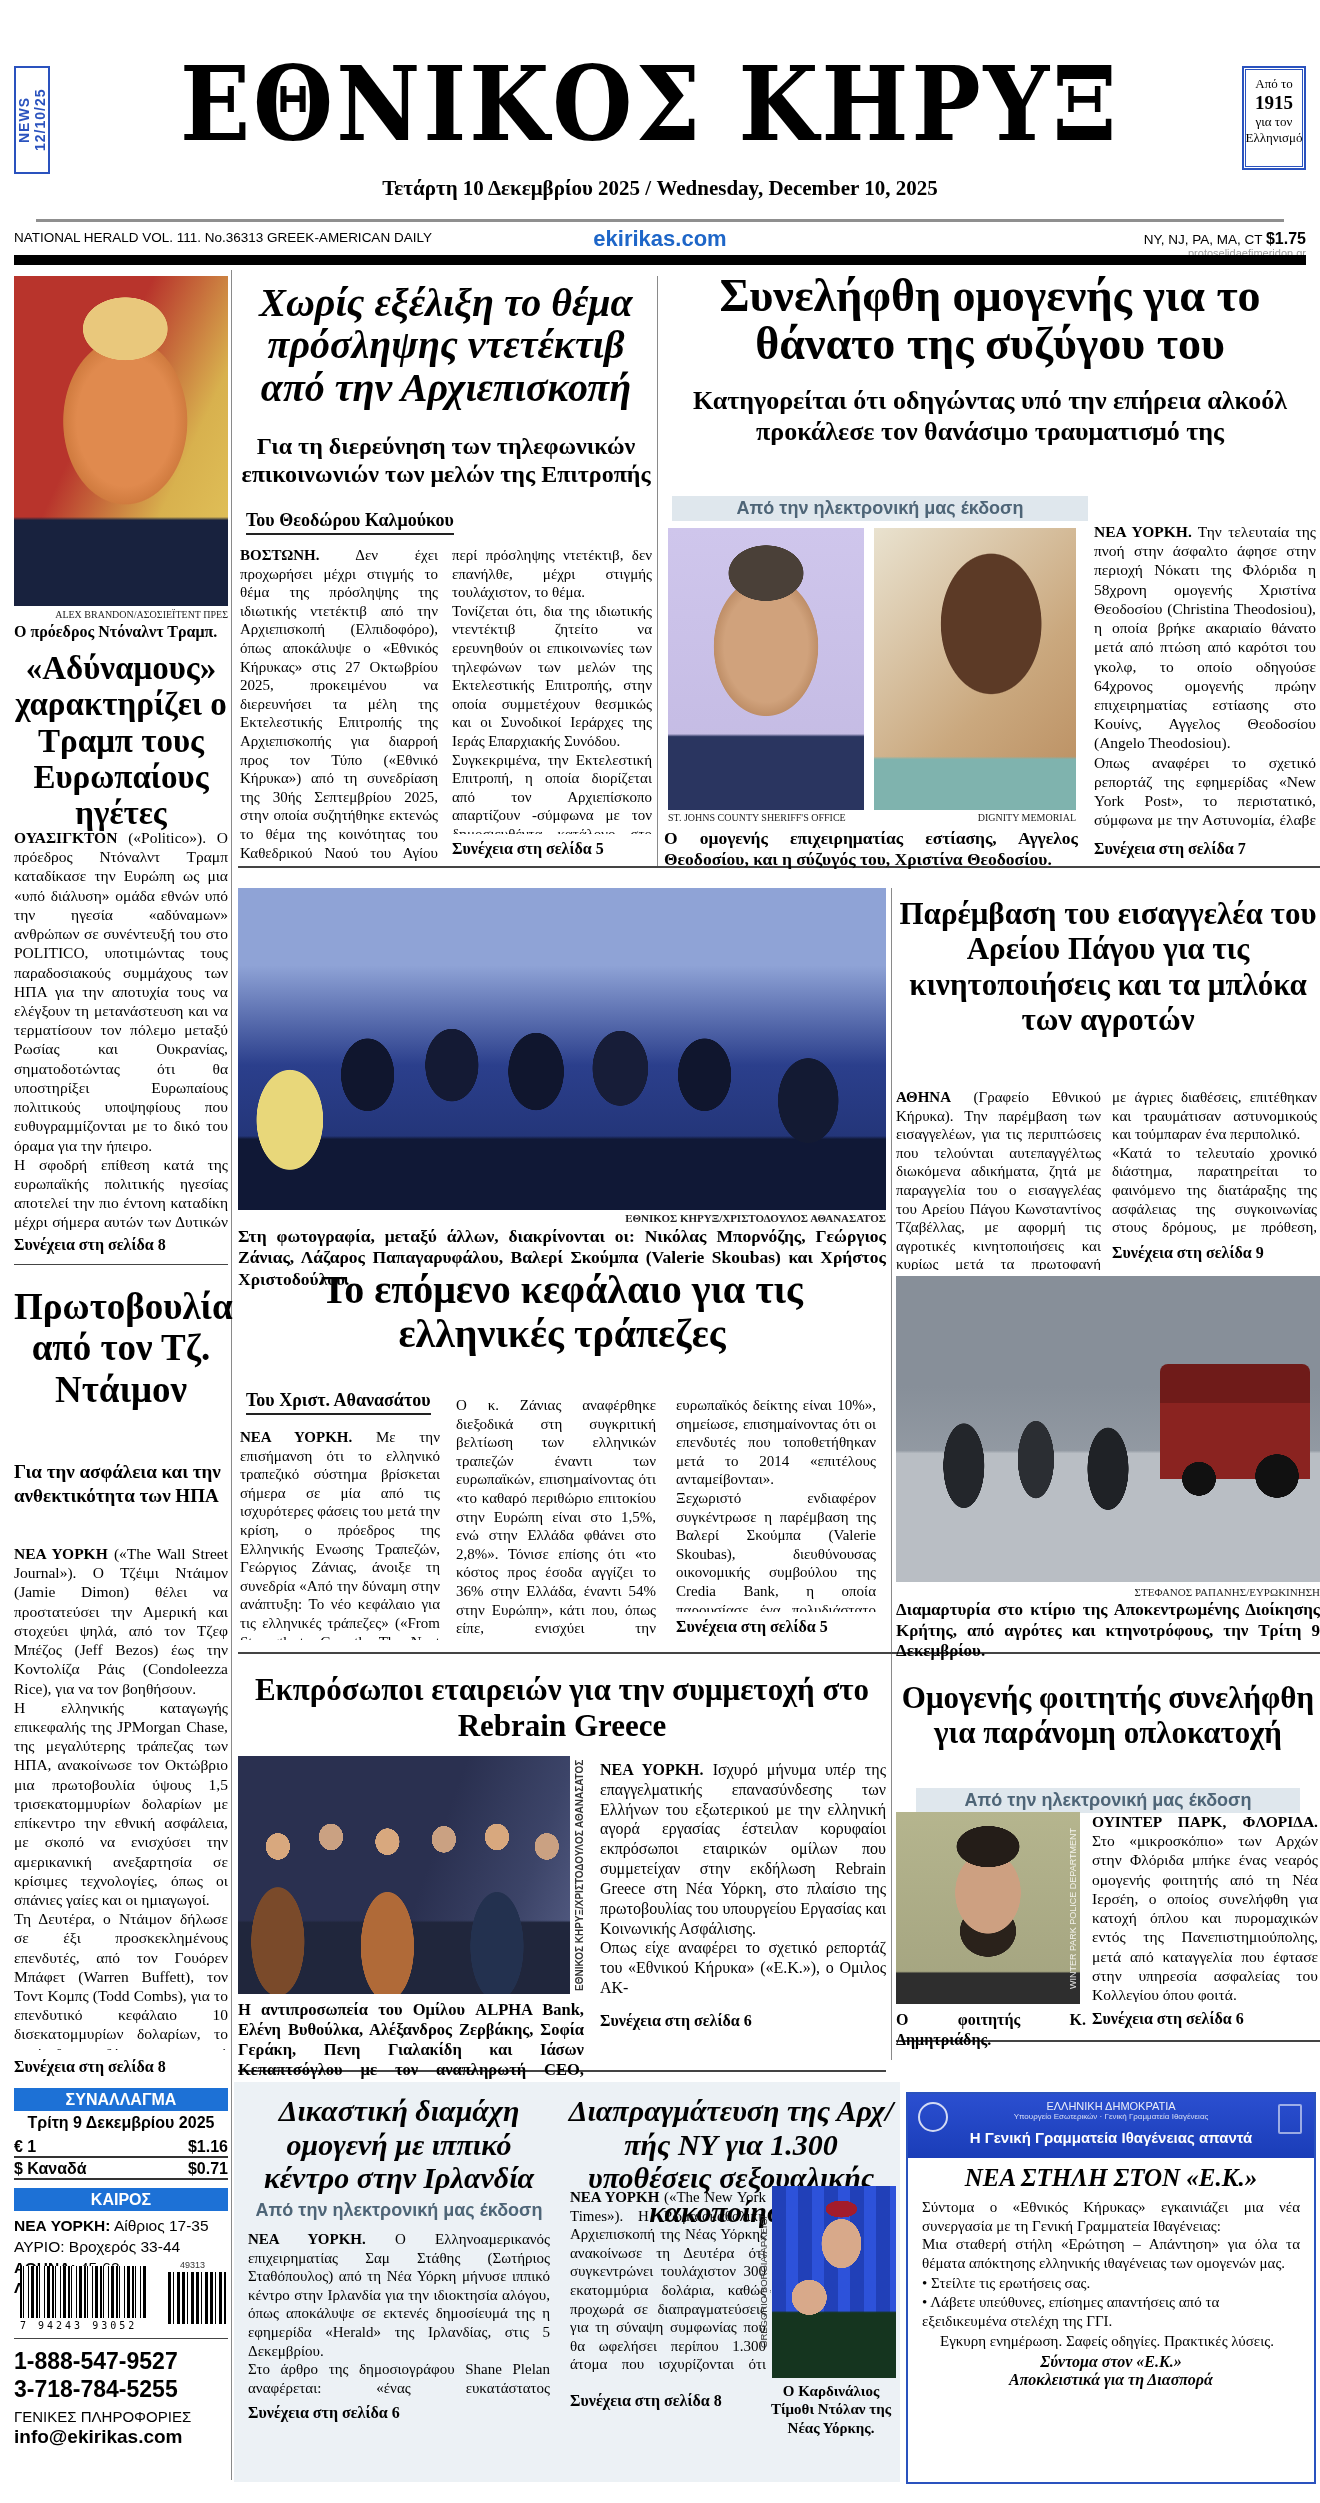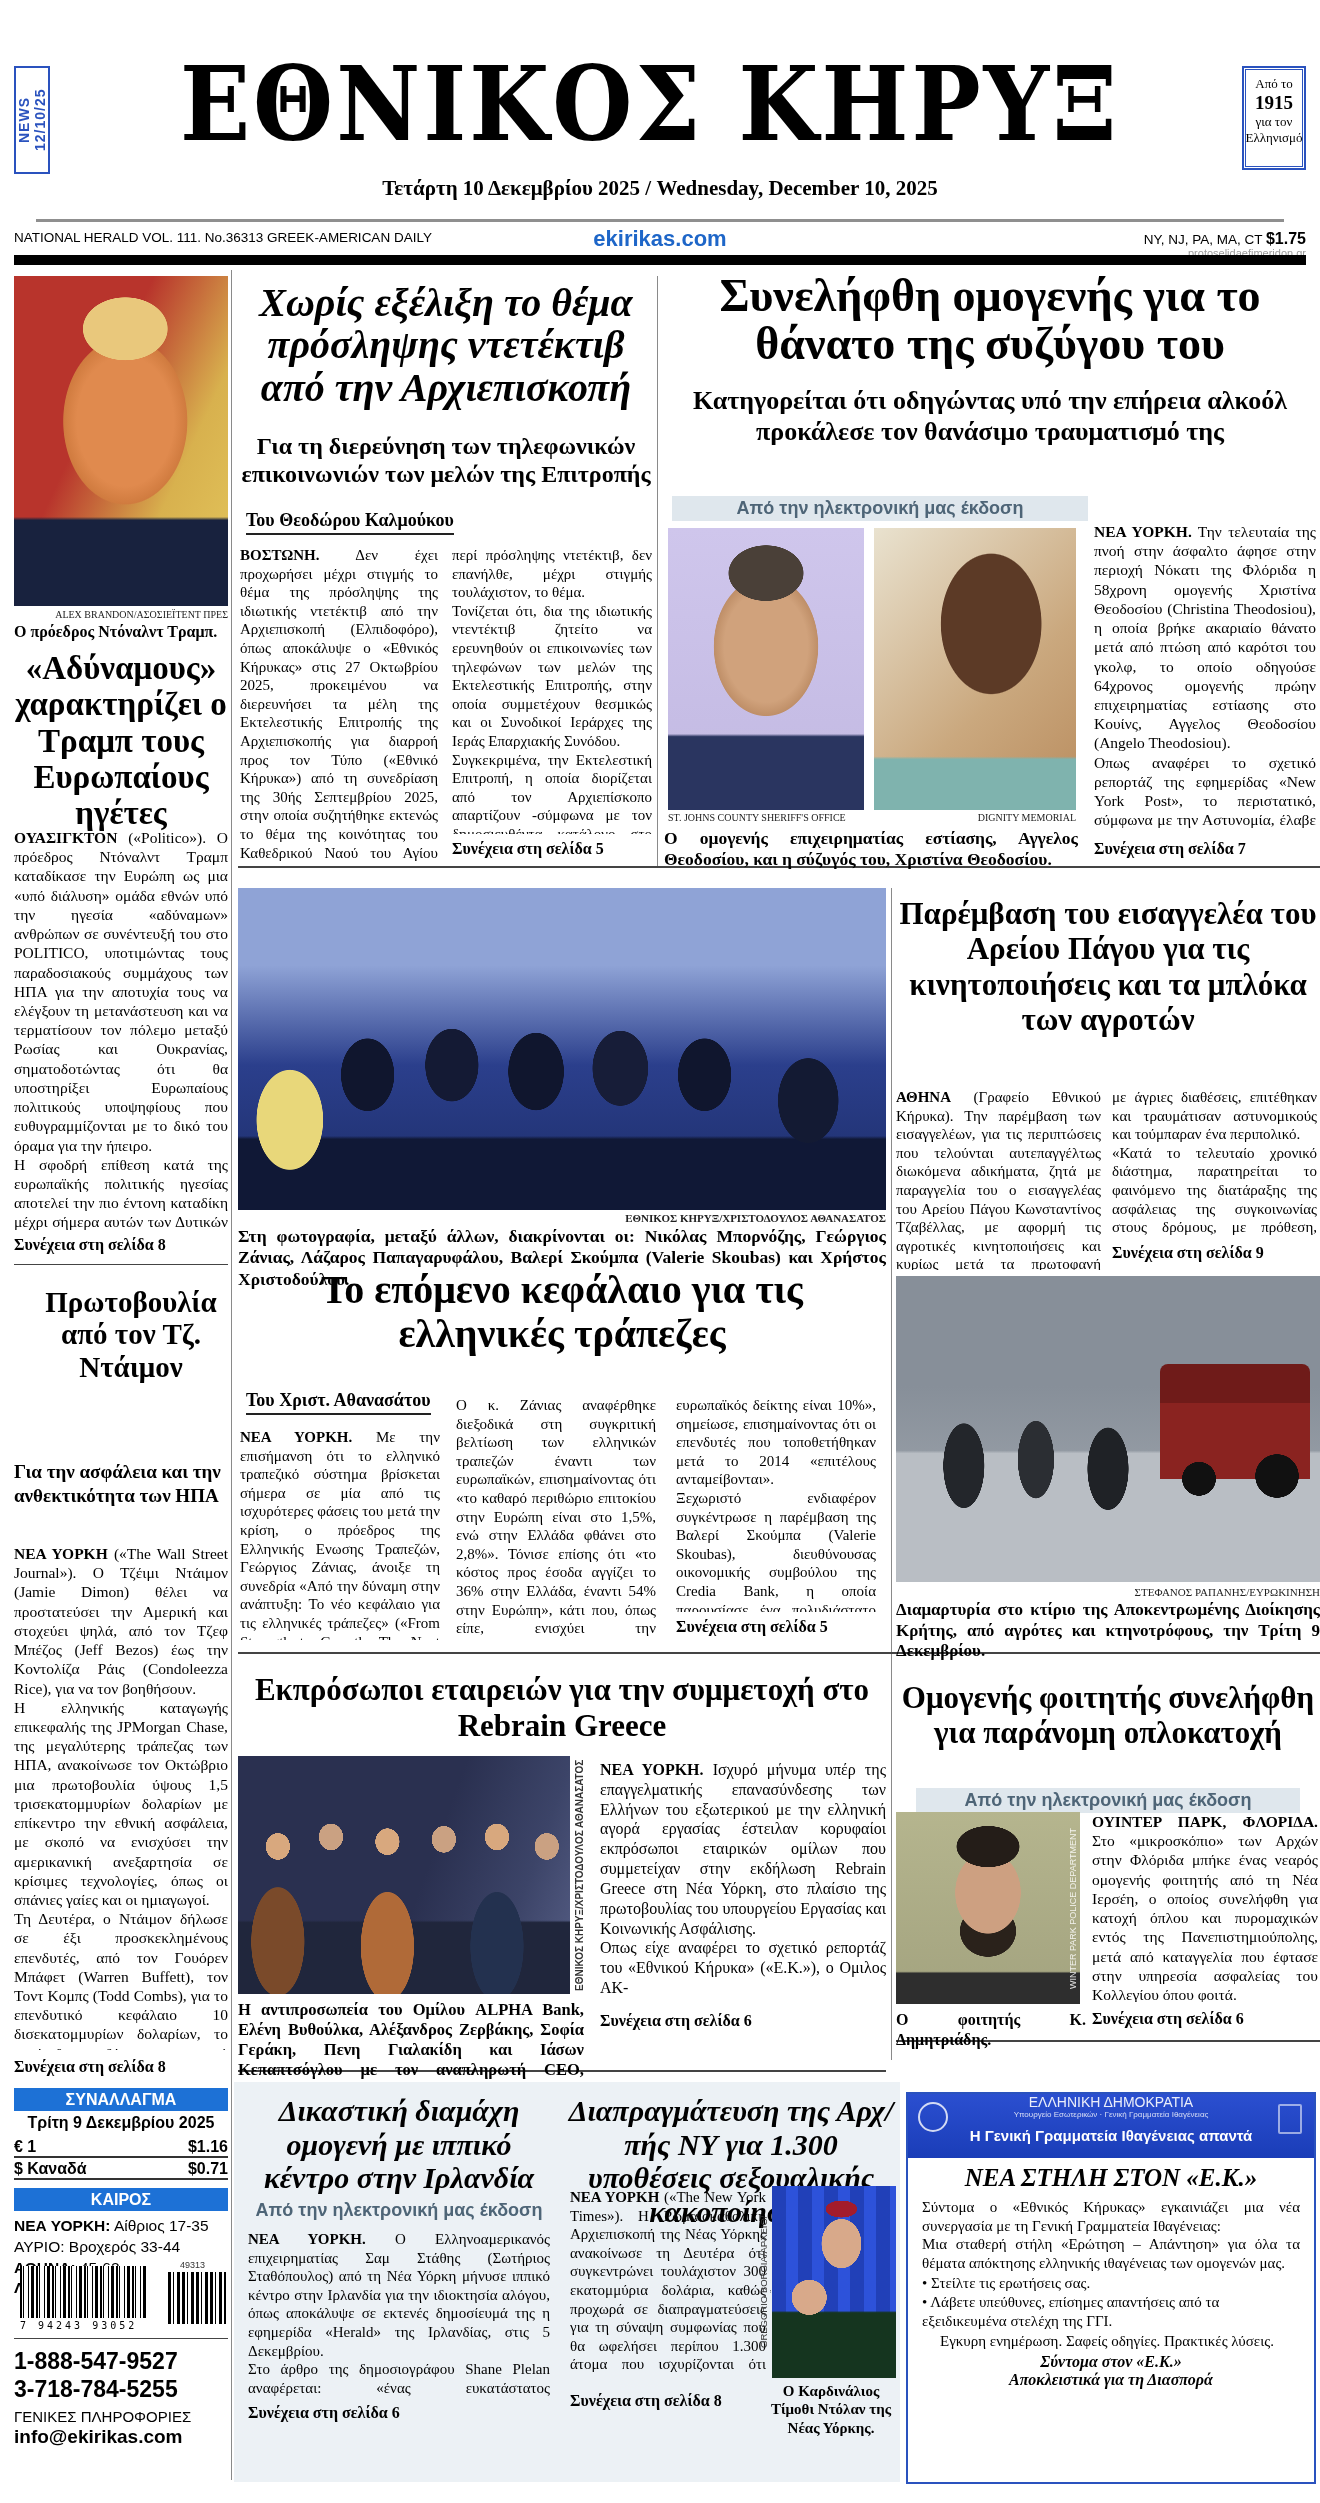--- a/index.html
+++ b/index.html
@@ -81,21 +81,21 @@
                 linear-gradient(115deg, #b8342c 0 38%, #d8b14e 70%, #e3c65c 100%);"></div>
   <div class="abs credit" style="left:14px;top:609px;width:214px;text-align:right;">ALEX BRANDON/ΑΣΟΣΙΕΪΤΕΝΤ ΠΡΕΣ</div>
   <div class="abs" style="left:14px;top:623px;width:214px;font-weight:bold;font-size:16px;">Ο πρόεδρος Ντόναλντ Τραμπ.</div>
   <div class="abs hl" style="left:14px;top:650px;width:214px;font-size:33px;line-height:1.1;">«Αδύναμους» χαρακτηρίζει ο Τραμπ τους Ευρωπαίους ηγέτες</div>
   <p class="abs body" style="left:14px;top:828px;width:214px;height:402px;overflow:hidden;font-size:15.5px;">
     <b class="lead">ΟΥΑΣΙΓΚΤΟΝ</b><span> («Politico»). Ο πρόεδρος Ντόναλντ Τραμπ καταδίκασε την Ευρώπη ως μια «υπό διάλυση» ομάδα εθνών υπό την ηγεσία «αδύναμων» ανθρώπων σε συνέντευξή του στο POLITICO, υποτιμώντας τους παραδοσιακούς συμμάχους των ΗΠΑ για την αποτυχία τους να ελέγξουν τη μετανάστευση και να τερματίσουν τον πόλεμο μεταξύ Ρωσίας και Ουκρανίας, σηματοδοτώντας ότι θα υποστηρίξει Ευρωπαίους πολιτικούς υποψηφίους που ευθυγραμμίζονται με το δικό του όραμα για την ήπειρο.
 Η σφοδρή επίθεση κατά της ευρωπαϊκής πολιτικής ηγεσίας αποτελεί την πιο έντονη καταδίκη μέχρι σήμερα αυτών των Δυτικών Δημοκρατιών από τον</span>
   </p>
   <div class="abs more" style="left:14px;top:1236px;">Συνέχεια στη σελίδα 8</div>
 
-  <div class="abs hl" style="left:24px;top:1286px;width:214px;font-size:29px;line-height:1.12;">Πρωτοβουλία από τον Τζ. Ντάιμον</div>
+  <div class="abs hl" style="left:14px;top:1286px;width:214px;font-size:37px;line-height:1.12;">Πρωτοβουλία από τον Τζ. Ντάιμον</div>
   <div class="abs" style="left:14px;top:1460px;width:214px;font-weight:bold;font-size:19px;line-height:1.25;">Για την ασφάλεια και την ανθεκτικότητα των ΗΠΑ</div>
   <p class="abs body" style="left:14px;top:1544px;width:214px;height:506px;overflow:hidden;font-size:15.5px;">
     <b class="lead">ΝΕΑ ΥΟΡΚΗ</b><span> («The Wall Street Journal»). Ο Τζέιμι Ντάιμον (Jamie Dimon) θέλει να προστατεύσει την Αμερική και στοχεύει ψηλά, από τον Τζεφ Μπέζος (Jeff Bezos) έως την Κοντολίζα Ράις (Condoleezza Rice), για να τον βοηθήσουν.
 Η ελληνικής καταγωγής επικεφαλής της JPMorgan Chase, της μεγαλύτερης τράπεζας των ΗΠΑ, ανακοίνωσε τον Οκτώβριο μια πρωτοβουλία ύψους 1,5 τρισεκατομμυρίων δολαρίων με επίκεντρο την εθνική ασφάλεια, με σκοπό να ενισχύσει την αμερικανική ανεξαρτησία σε κρίσιμες τεχνολογίες, όπως οι σπάνιες γαίες και οι ημιαγωγοί.
 Τη Δευτέρα, ο Ντάιμον δήλωσε σε έξι προσκεκλημένους επενδυτές, από τον Γουόρεν Μπάφετ (Warren Buffett), τον Τοντ Κομπς (Todd Combs), για το επενδυτικό κεφάλαιο 10 δισεκατομμυρίων δολαρίων, το οποίο θα επενδύσει σε μια σειρά αμερικανικών εταιρειών που θα συμβάλουν στην ενίσχυση των αμερι-</span>
   </p>
   <div class="abs more" style="left:14px;top:2058px;">Συνέχεια στη σελίδα 8</div>
 
   <div class="abs bluehdr" style="left:14px;top:2088px;width:214px;">ΣΥΝΑΛΛΑΓΜΑ</div>
   <div class="abs ss" style="left:14px;top:2114px;width:214px;text-align:center;font-weight:bold;font-size:16px;">Τρίτη 9 Δεκεμβρίου 2025</div>
@@ -290,21 +290,21 @@
                 radial-gradient(34px 42px at 56% 30%, #d8a98a 0 58%, rgba(0,0,0,0) 59%),
                 radial-gradient(30px 30px at 30% 58%, #d8a98a 0 58%, rgba(0,0,0,0) 59%),
                 linear-gradient(to top, #15351f 0 34%, rgba(0,0,0,0) 35%),
                 repeating-linear-gradient(90deg, #2140b8 0 14px, #2d52da 14px 26px);"></div>
   <div class="abs cap" style="left:766px;top:2382px;width:130px;font-size:15px;text-align:center;">Ο Καρδινάλιος Τίμοθι Ντόλαν της Νέας Υόρκης.</div>
 
   <div class="abs" style="left:906px;top:2092px;width:410px;height:392px;border:2px solid #2a52be;box-sizing:border-box;background:#fff;">
     <div style="height:64px;background:linear-gradient(#2b4fd0,#1a3db8);position:relative;color:#fff;text-align:center;overflow:hidden;">
       <div style="position:absolute;left:10px;top:8px;width:26px;height:26px;border:2px solid rgba(255,255,255,0.8);border-radius:50%;"></div>
       <div style="position:absolute;right:12px;top:10px;width:20px;height:26px;border:2px solid rgba(255,255,255,0.55);border-radius:2px;"></div>
-      <div class="ss" style="font-size:14px;opacity:0.9;">ΕΛΛΗΝΙΚΗ ΔΗΜΟΚΡΑΤΙΑ</div>
+      <div class="ss" style="font-size:11px;padding-top:6px;opacity:0.9;">ΕΛΛΗΝΙΚΗ ΔΗΜΟΚΡΑΤΙΑ</div>
       <div class="ss" style="font-size:8px;opacity:0.8;">Υπουργείο Εσωτερικών · Γενική Γραμματεία Ιθαγένειας</div>
       <div class="ss" style="font-size:15px;font-weight:bold;margin-top:8px;">Η Γενική Γραμματεία Ιθαγένειας απαντά</div>
     </div>
     <div style="text-align:center;font-weight:bold;font-style:italic;font-size:25px;margin-top:6px;">ΝΕΑ ΣΤΗΛΗ ΣΤΟΝ «Ε.Κ.»</div>
     <div style="font-size:15px;line-height:1.24;text-align:justify;margin:6px 14px 0;white-space:pre-line;">Σύντομα ο «Εθνικός Κήρυκας» εγκαινιάζει μια νέα συνεργασία με τη Γενική Γραμματεία Ιθαγένειας:
 Μια σταθερή στήλη «Ερώτηση – Απάντηση» για όλα τα θέματα απόκτησης ελληνικής ιθαγένειας των ομογενών μας.</div>
     <div style="font-size:15px;line-height:1.24;margin:2px 14px 0;">
       • <span>Στείλτε τις ερωτήσεις σας.</span></div>
     <div style="font-size:15px;line-height:1.24;margin:0 14px;">
       • <span>Λάβετε υπεύθυνες, επίσημες απαντήσεις από τα εξειδικευμένα στελέχη της ΓΓΙ.</span></div>

